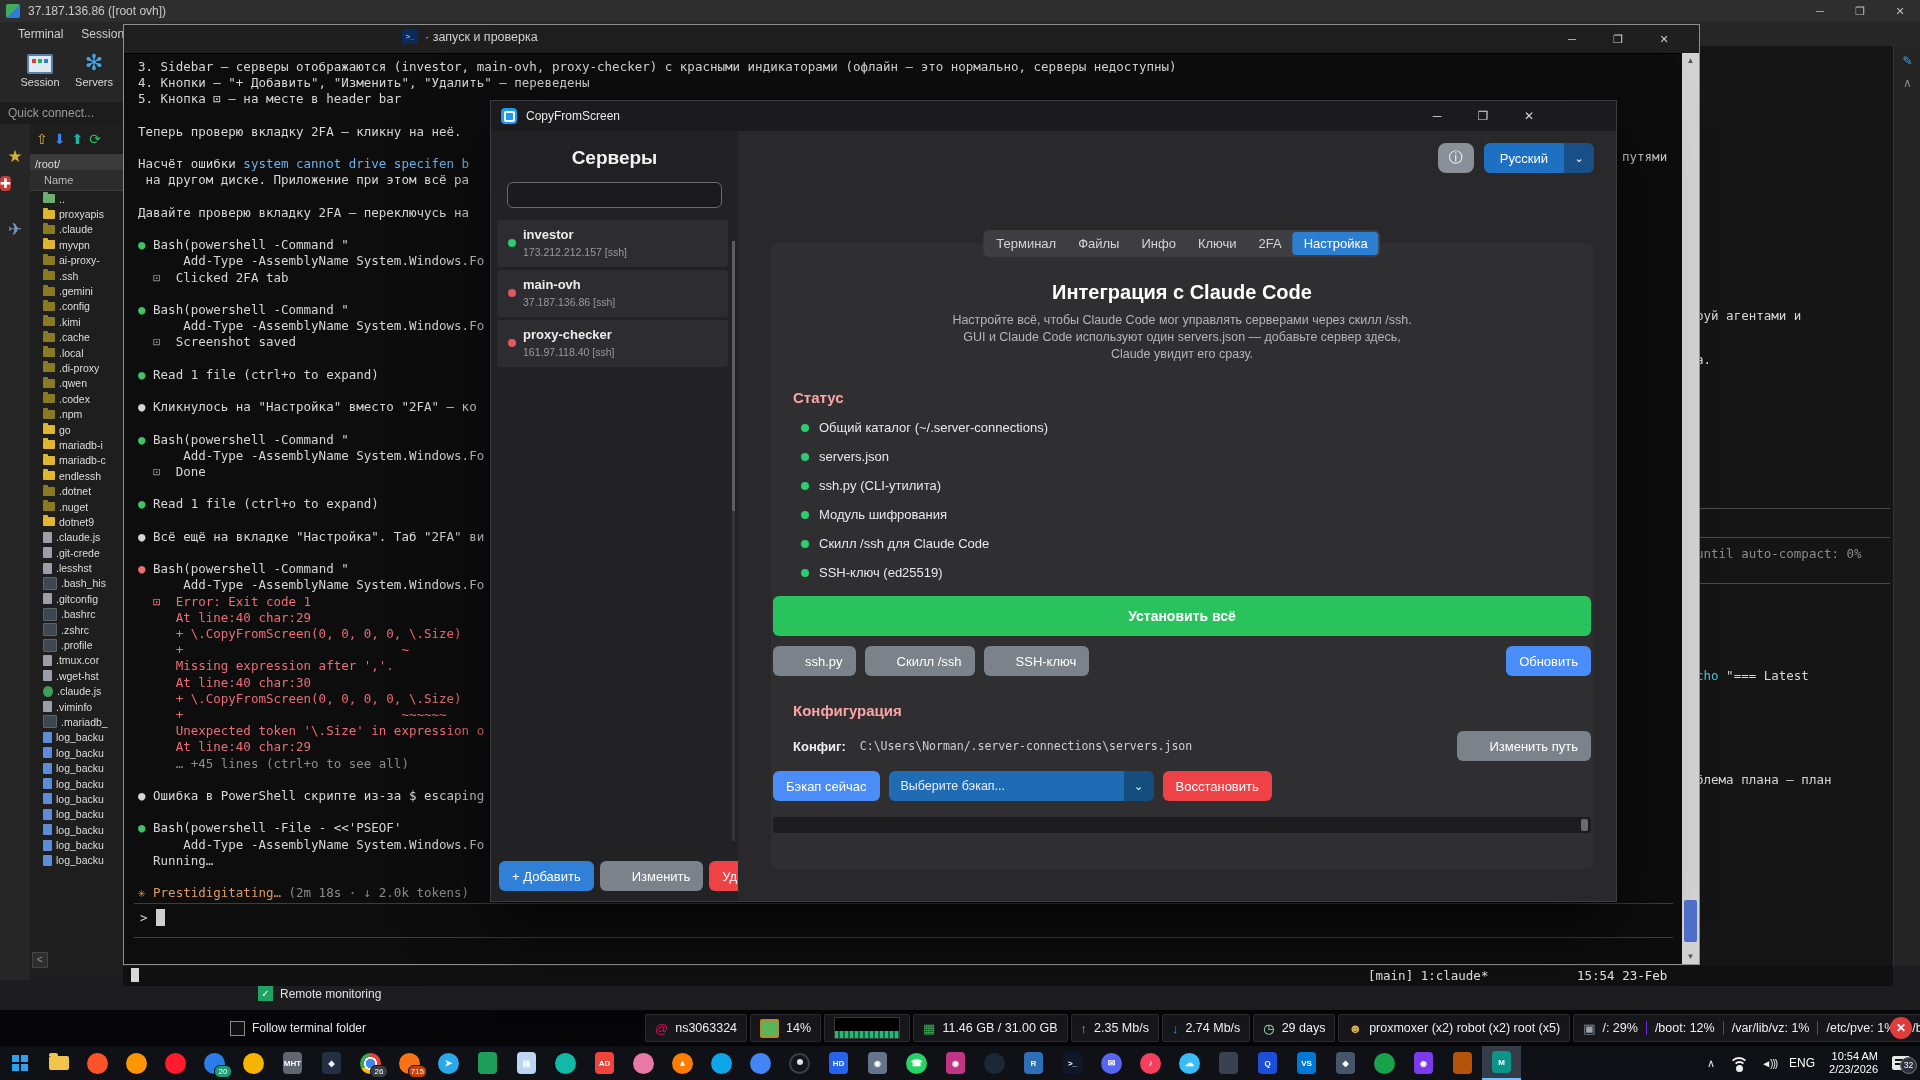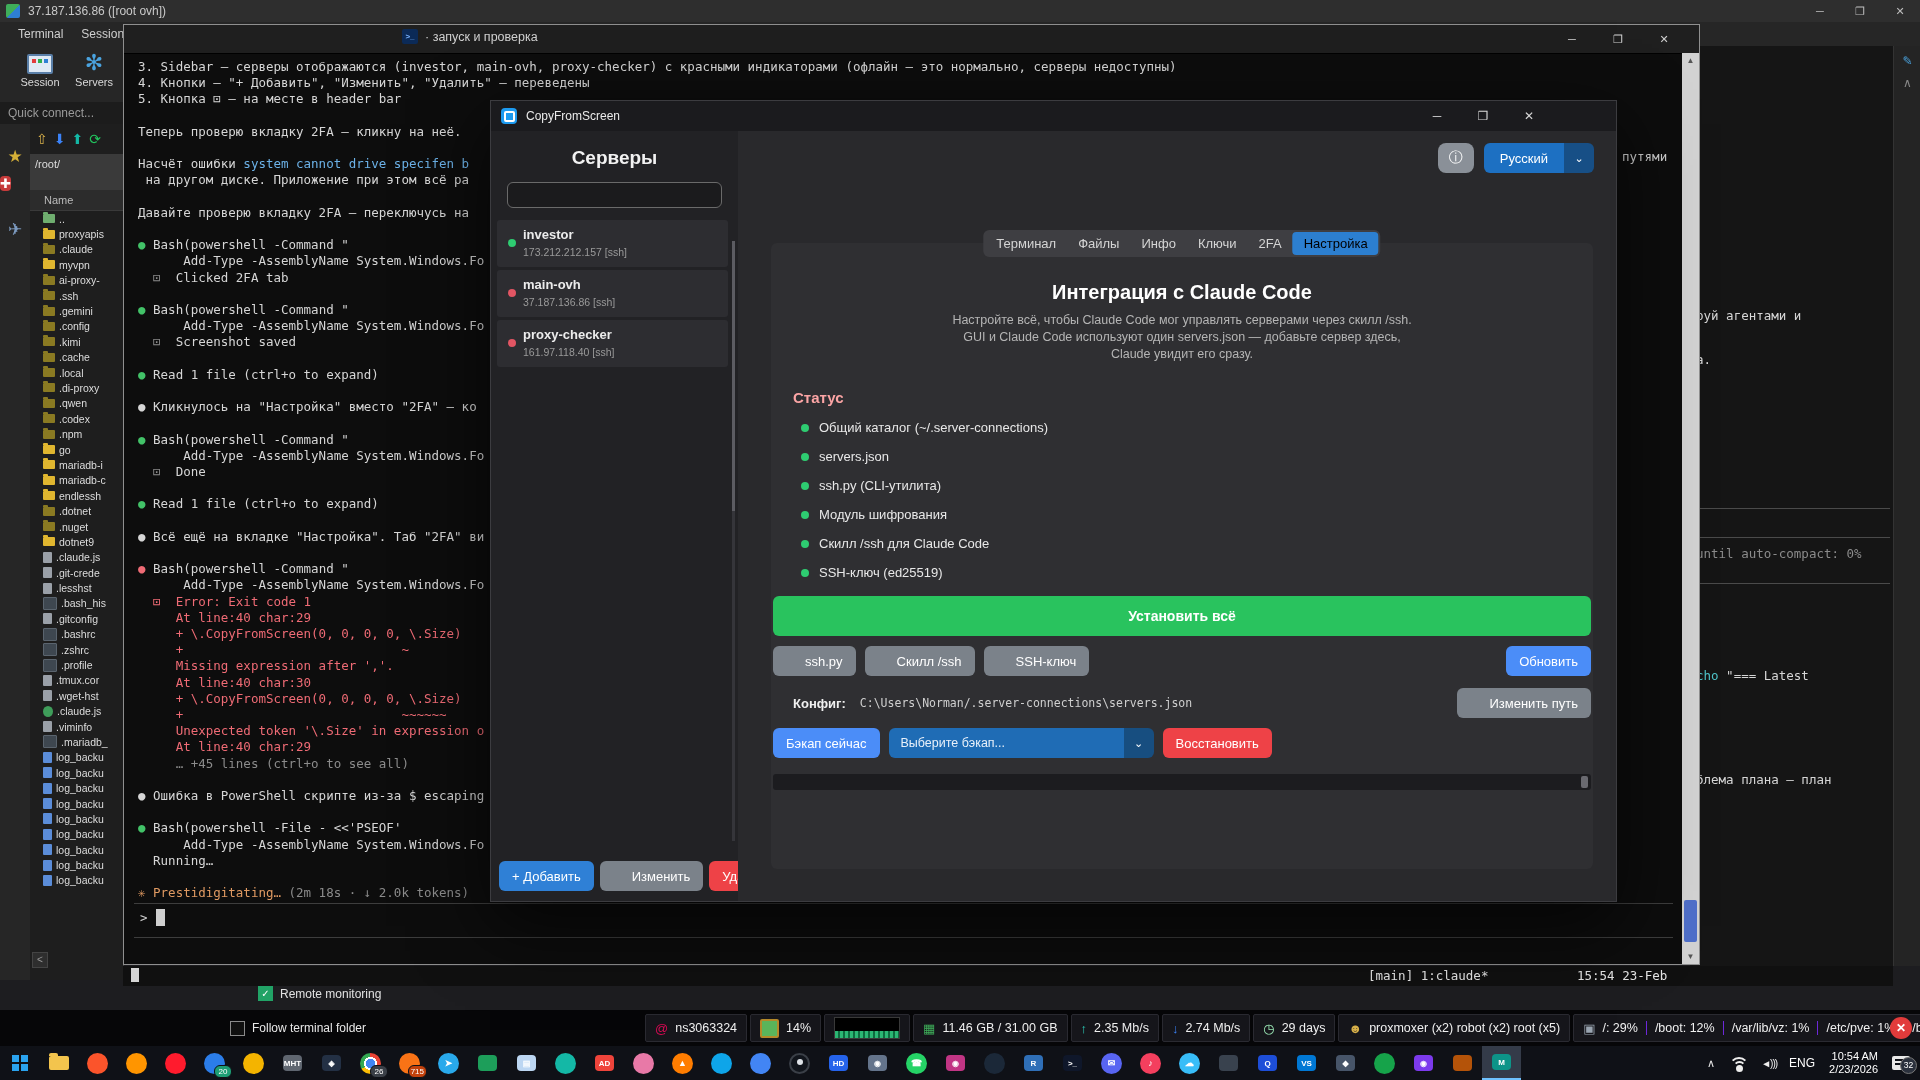--- a/index.html
+++ b/index.html
@@ -22,21 +22,21 @@
   .servers-glyph{color:#4aa3df;font-size:22px;line-height:26px;display:block;margin-top:2px;}
   .xserver-glyph{color:#3b82f6;font-weight:bold;font-size:20px;display:block;height:26px;line-height:28px;}
   .exit-glyph{display:inline-block;width:14px;height:18px;margin-top:5px;background:#caa53d;border:1px solid #8a6d1f;border-radius:2px;}
   .mx-quick{left:0;top:102px;width:123px;height:22px;background:#1c1c1c;color:#9a9a9a;font-size:12px;line-height:22px;padding-left:8px;border-bottom:1px solid #3a3a3a;}
   .mx-rail{left:0;top:124px;width:30px;height:856px;background:#262626;border-right:1px solid #333;}
   .rail-ic{display:block;width:30px;height:34px;text-align:center;font-size:17px;line-height:34px;margin-top:16px;}
   .rail-knife{width:18px;height:18px;margin:16px auto 0;background:#c63b3b;border-radius:4px;color:#fff;font-size:13px;line-height:18px;text-align:center;}
   .rail-globe{width:18px;height:18px;margin:26px auto 0;background:radial-gradient(circle at 35% 35%,#ffd27a,#e8881d);border-radius:50%;}
   .mx-files{left:30px;top:124px;width:93px;height:856px;background:#1e1e1e;border-right:1px solid #3a3a3a;overflow:hidden;}
   .ftoolbar{height:30px;display:flex;align-items:center;gap:6px;padding-left:6px;font-size:14px;}
-  .fpath{height:36px;background:#3a3a3a;color:#ddd;font-size:11px;line-height:20px;padding-left:5px;}
+  .fpath{height:16px;background:#3a3a3a;color:#ddd;font-size:11px;line-height:20px;padding-left:5px;}
   .fheader{height:20px;background:#2c2c2c;color:#bbb;font-size:11px;line-height:20px;padding-left:14px;border-bottom:1px solid #3a3a3a;}
   .frow{height:15.4px;display:flex;align-items:center;color:#ddd;font-size:10.5px;white-space:nowrap;padding-left:13px;}
   .fi{display:inline-block;width:12px;height:9px;border-radius:1px;margin-right:4px;position:relative;flex:none;}
   .fi::before{content:"";position:absolute;left:0;top:-2px;width:5px;height:2px;background:inherit;border-radius:1px 1px 0 0;}
   .fi-up{background:#6fae6f;}
   .fi-folder{background:#8a7a22;}
   .fi-folder-bright{background:#e0b62f;}
   .fi-doc{background:#9aa0a8;height:11px;width:9px;}
   .fi-doc::before,.fi-script::before,.fi-log::before,.fi-sync::before{display:none;}
   .fi-script{background:#3e4750;height:11px;width:12px;border:1px solid #5a646e;}
@@ -90,21 +90,21 @@
   .graph i{position:absolute;bottom:0;left:0;right:0;height:7px;background:repeating-linear-gradient(90deg,#2bb673 0 3px,#0d6b3f 3px 5px);}
   .disk-part{padding:0 8px;border-left:1px solid #6d28d9;}
   .disk-part:first-child{border-left:none;padding-left:0;}
   .sb-close{position:absolute;right:8px;width:22px;height:22px;border-radius:50%;background:#e23b3b;color:#fff;text-align:center;line-height:22px;font-size:12px;font-weight:bold;}
 
   
   .taskbar{left:0;top:1046px;width:1920px;height:34px;background:#0f1117;display:flex;align-items:center;}
   .tslot{width:39px;height:34px;display:flex;align-items:center;justify-content:center;position:relative;flex:none;}
   .tslot.active{background:#343b49;border-bottom:2px solid #6fc2ff;box-sizing:border-box;}
   .ti-circle{width:21px;height:21px;border-radius:50%;display:flex;align-items:center;justify-content:center;color:#fff;font-size:9px;font-weight:bold;}
-  .ti-square{width:19px;height:16px;border-radius:4px;display:flex;align-items:center;justify-content:center;color:#fff;font-size:8px;font-weight:bold;}
+  .ti-square{width:19px;height:22px;border-radius:4px;display:flex;align-items:center;justify-content:center;color:#fff;font-size:8px;font-weight:bold;}
   .ti-win{width:16px;height:16px;display:grid;grid-template-columns:7px 7px;grid-template-rows:7px 7px;gap:2px;}
   .ti-win i{background:#2aa3ef;}
   .ti-folder{width:20px;height:14px;background:#f3c44d;border-radius:2px;position:relative;}
   .ti-folder::before{content:"";position:absolute;top:-3px;left:0;width:9px;height:3px;background:#f3c44d;border-radius:2px 2px 0 0;}
   .ti-chrome{width:21px;height:21px;border-radius:50%;background:
       radial-gradient(circle at 50% 50%, #4285f4 0 4.5px, #fff 4.5px 6.5px, transparent 6.5px),
       conic-gradient(#ea4335 0 120deg,#fbbc05 120deg 240deg,#34a853 240deg 360deg);}
   .ti-obs{width:21px;height:21px;border-radius:50%;background:#11151c;border:2px solid #3a3f47;box-sizing:border-box;position:relative;}
   .ti-obs::after{content:"";position:absolute;left:6px;top:4px;width:6px;height:6px;border-radius:50%;background:#dfe3e8;}
   .tbadge{position:absolute;right:2px;bottom:2px;min-width:12px;padding:0 2px;height:11px;border-radius:6px;color:#fff;font-size:8px;line-height:11px;text-align:center;border:1px solid #0f1117;}
@@ -146,21 +146,21 @@
   .b-blue{background:#2f80d6;} .b-grey{background:#7b828a;padding-left:32px;} .b-red{background:#ee4247;}
   .sm-main{position:absolute;left:247px;top:30px;right:0;bottom:0;background:#29292c;}
   .sm-topright{position:absolute;right:22px;top:12px;display:flex;gap:10px;align-items:center;}
   .info-btn{width:36px;height:30px;background:#8a9098;border-radius:8px;color:#fff;display:flex;align-items:center;justify-content:center;font-size:14px;}
   .lang-dd{display:flex;height:30px;border-radius:6px;overflow:hidden;}
   .lang-dd .lab{background:#1d70c2;color:#fff;font-size:13px;display:flex;align-items:center;padding:0 16px;}
   .lang-dd .chev{background:#174f86;width:30px;color:#fff;display:flex;align-items:center;justify-content:center;font-size:11px;}
   .sm-panel{position:absolute;left:33px;right:23px;top:112px;bottom:32px;background:#2f2f32;border-radius:6px;}
   .sm-tabs{position:absolute;left:50%;transform:translateX(-50%);top:-13px;display:flex;background:#3e3e42;border-radius:6px;padding:2px;}
   .sm-tab{padding:4px 11px;color:#d4d4d4;font-size:13px;border-radius:4px;white-space:nowrap;}
-  .sm-tab.active{background:#2c7fd0;color:#000000;}
+  .sm-tab.active{background:#2c7fd0;color:#ffffff;}
   .sm-h1{margin:38px 0 0;text-align:center;color:#fff;font-size:20px;font-weight:bold;}
   .sm-sub{margin-top:8px;text-align:center;color:#b5b5b5;font-size:12.5px;line-height:17px;}
   .sm-sec{margin:26px 0 0 22px;color:#fca5a5;font-size:15px;font-weight:bold;}
   .sm-status{margin:14px 0 0 30px;}
   .sm-strow{display:flex;align-items:center;gap:10px;margin-bottom:14px;color:#e8e8e8;font-size:13px;}
   .gdot{width:8px;height:8px;border-radius:50%;background:#2ecc71;flex:none;}
   .install-all{margin:16px 2px 0;height:40px;background:#29c35e;border-radius:6px;color:#fff;font-size:14px;font-weight:bold;display:flex;align-items:center;justify-content:center;}
   .comp-row{display:flex;gap:9px;margin:10px 2px 0;align-items:center;}
   .comp-row .spacer{flex:1;}
   .cfg-row{display:flex;align-items:center;margin:12px 2px 0 22px;}
@@ -813,20 +813,21 @@
             </div>
           </div>
         <div class="install-all btn-like">Установить всё</div>
         <div class="comp-row" id="comp-row">
             <span class="btn b-grey">ssh.py</span>
             <span class="btn b-grey">Скилл /ssh</span>
             <span class="btn b-grey">SSH-ключ</span>
           <span class="spacer"></span>
           <span class="btn" style="background:#4b8df8">Обновить</span>
         </div>
+        <div class="sm-sec">Конфигурация</div>
         <div class="cfg-row">
           <span class="cfg-label">Конфиг:</span>
           <span class="cfg-path mono">C:\Users\Norman/.server-connections\servers.json</span>
           <span class="spacer"></span>
           <span class="btn b-grey">Изменить путь</span>
         </div>
         <div class="bk-row">
           <span class="btn" style="background:#4b8df8">Бэкап сейчас</span>
           <span class="bk-select">
             <span class="lab">Выберите бэкап...</span>

